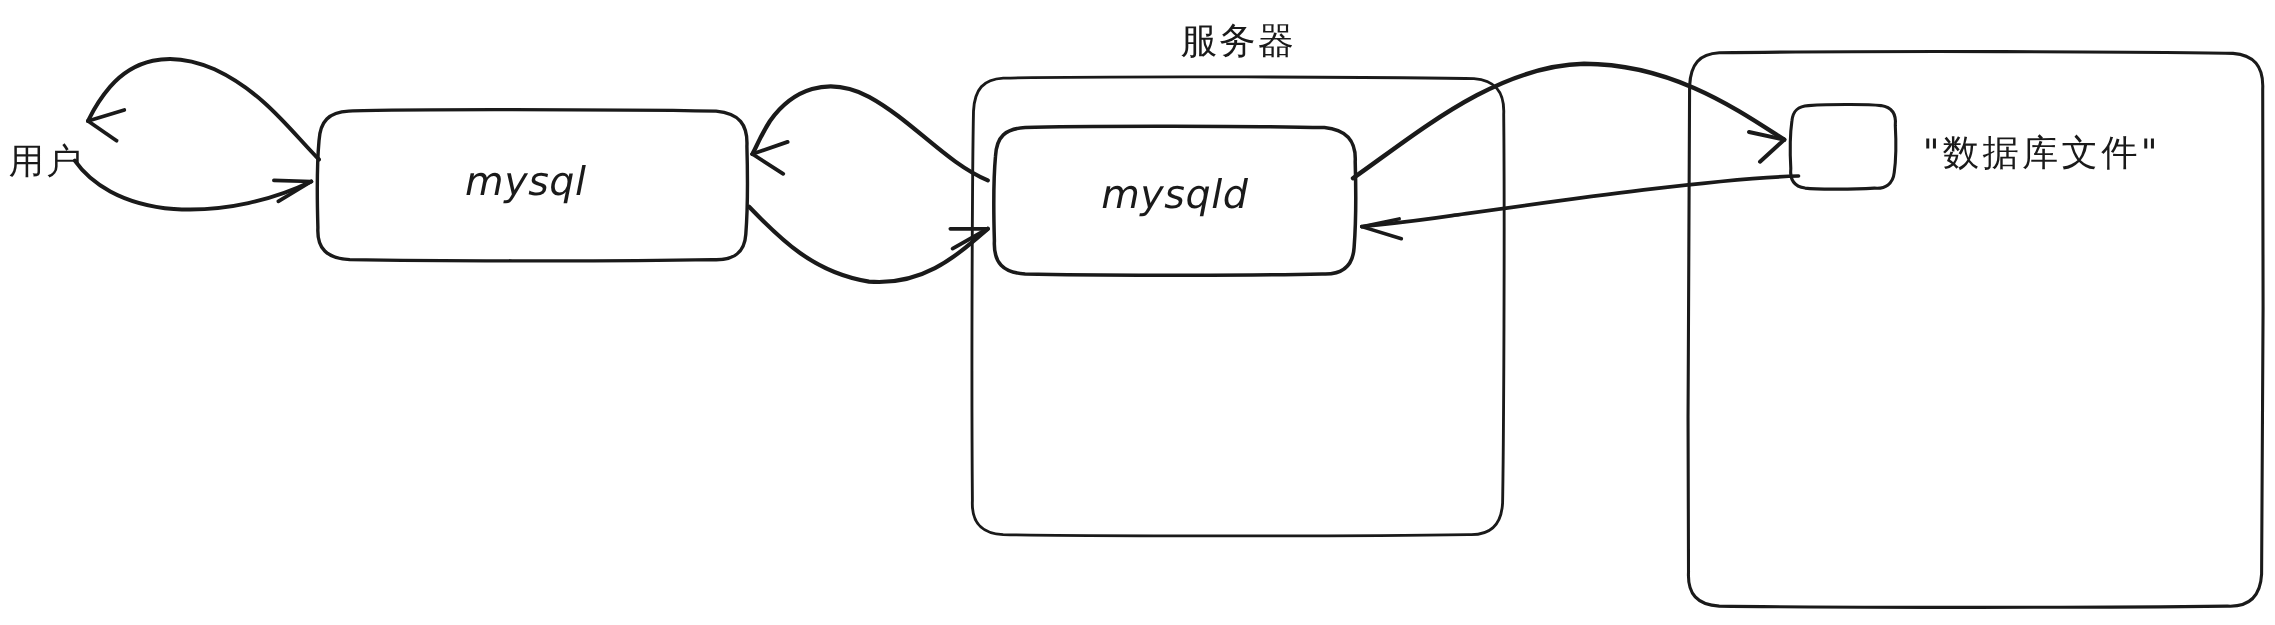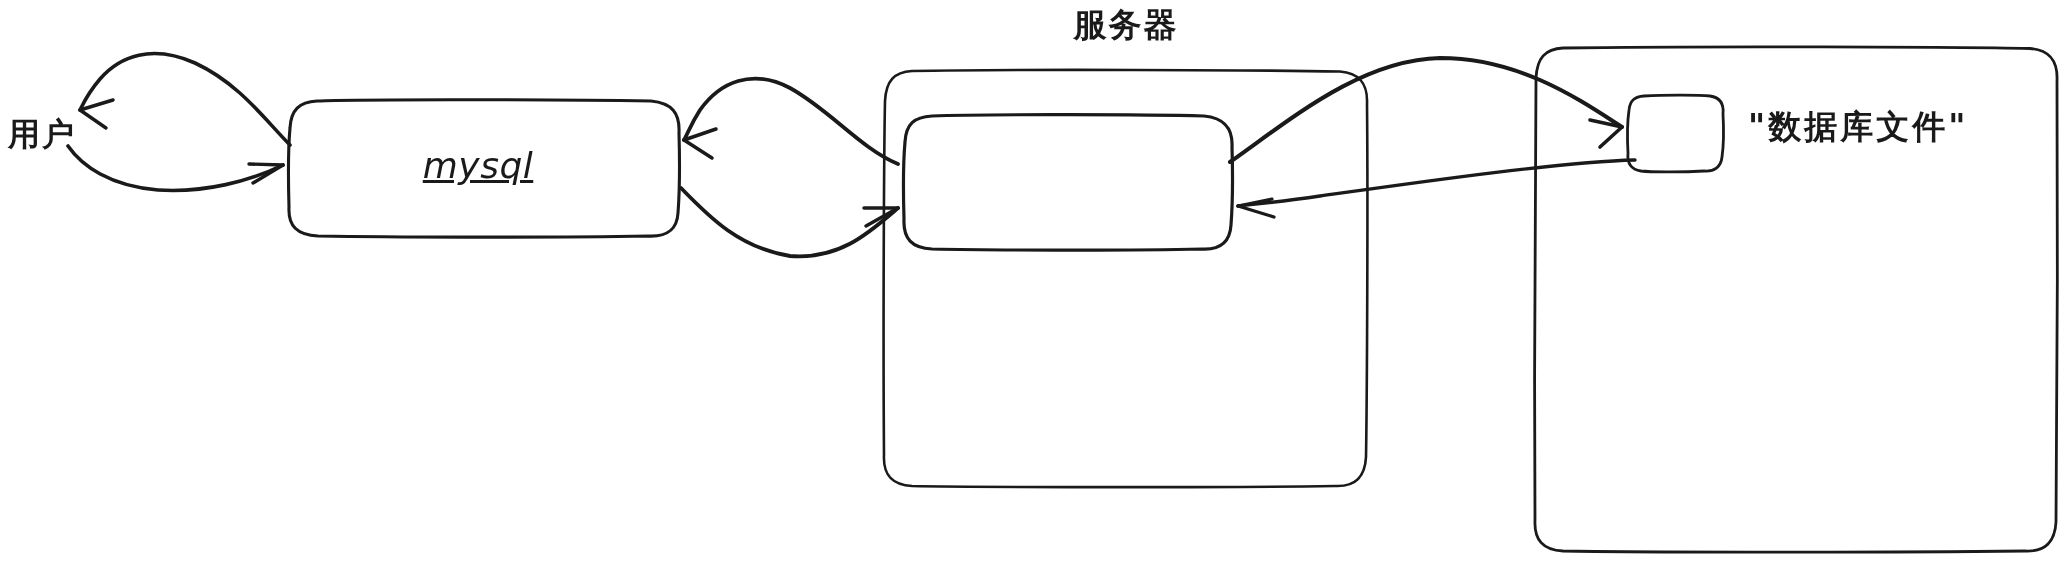--- a/index.html
+++ b/index.html
@@ -30,26 +30,26 @@
     color: #1a1a1a;
     white-space: nowrap;
     line-height: 1;
     pointer-events: none;
   }
   .mono-label {
     font-family: "DejaVu Sans", sans-serif;
     font-style: italic;
     font-weight: 400;
     letter-spacing: 0.5px;
-    text-decoration: underline;
   }
   .cjk-label {
     font-family: "DejaVu Sans", sans-serif;
-    font-weight: 700;
+    font-weight: 400;
     letter-spacing: 2px;
+    margin-top: 12px;
   }
   #label-mysql {
     left: 478px;
     top: 148px;
     transform: translateX(-50%);
     font-size: 36px;
   }
   #label-mysqld {
     left: 1068px;
     top: 160px;
@@ -178,16 +178,17 @@
     </g>
 
   </svg>
 
   <div class="node-label cjk-label" id="label-user">用户</div>
 
   <div class="node-label mono-label" id="label-mysql">mysql</div>
 
   <div class="node-label cjk-label" id="label-server">服务器</div>
 
+  <div class="node-label mono-label" id="label-mysqld">mysqld</div>
 
   <div class="node-label cjk-label" id="label-dbfile">"数据库文件"</div>
 
 </div>
 
 </body></html>

